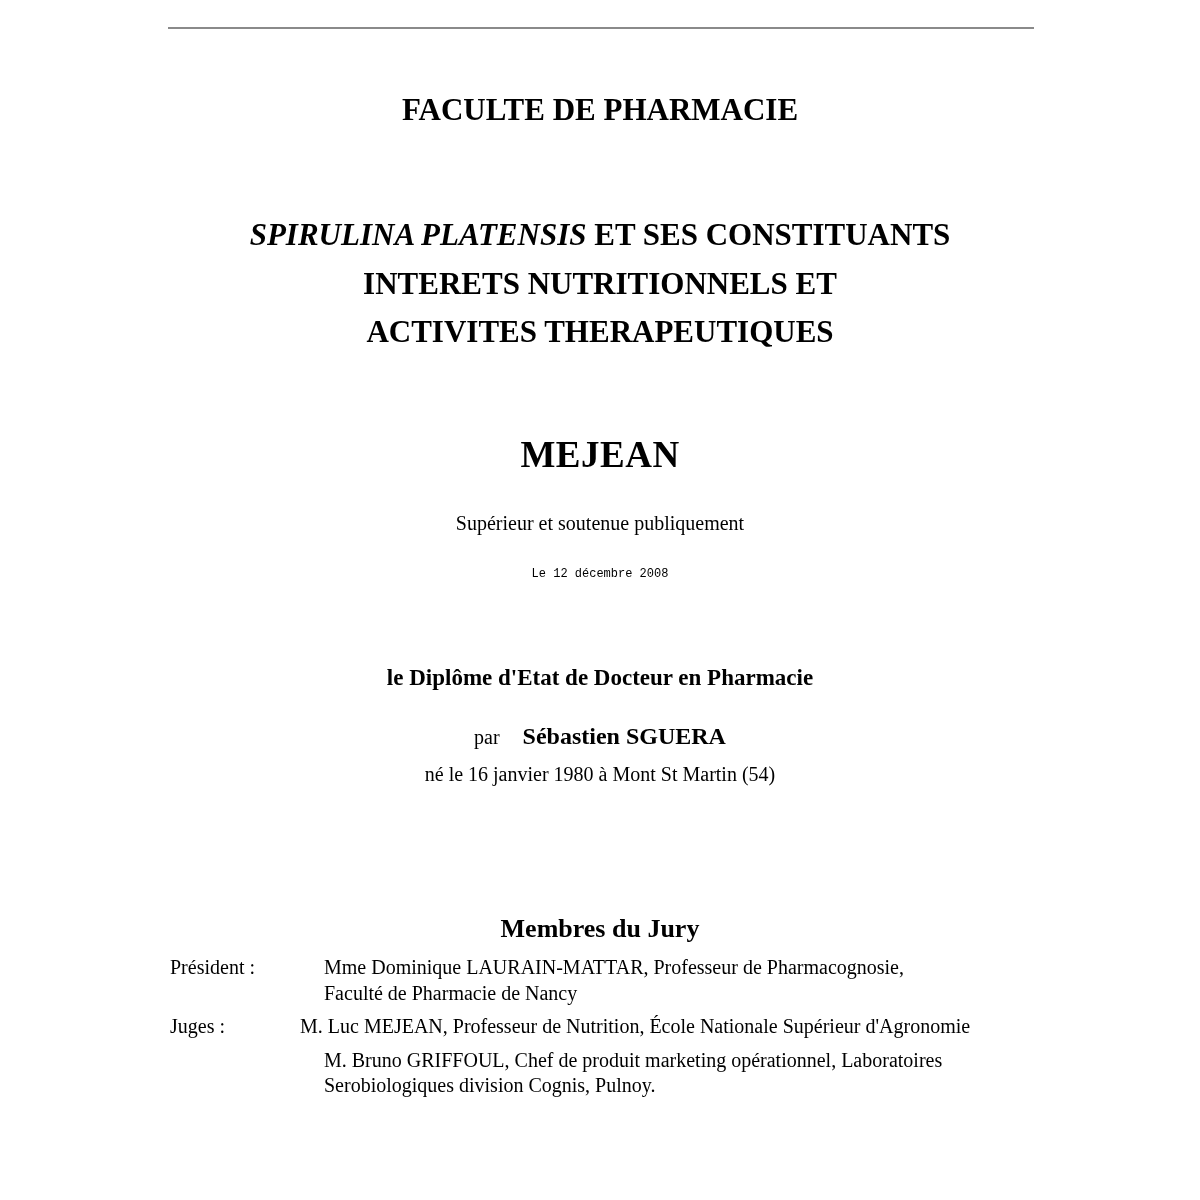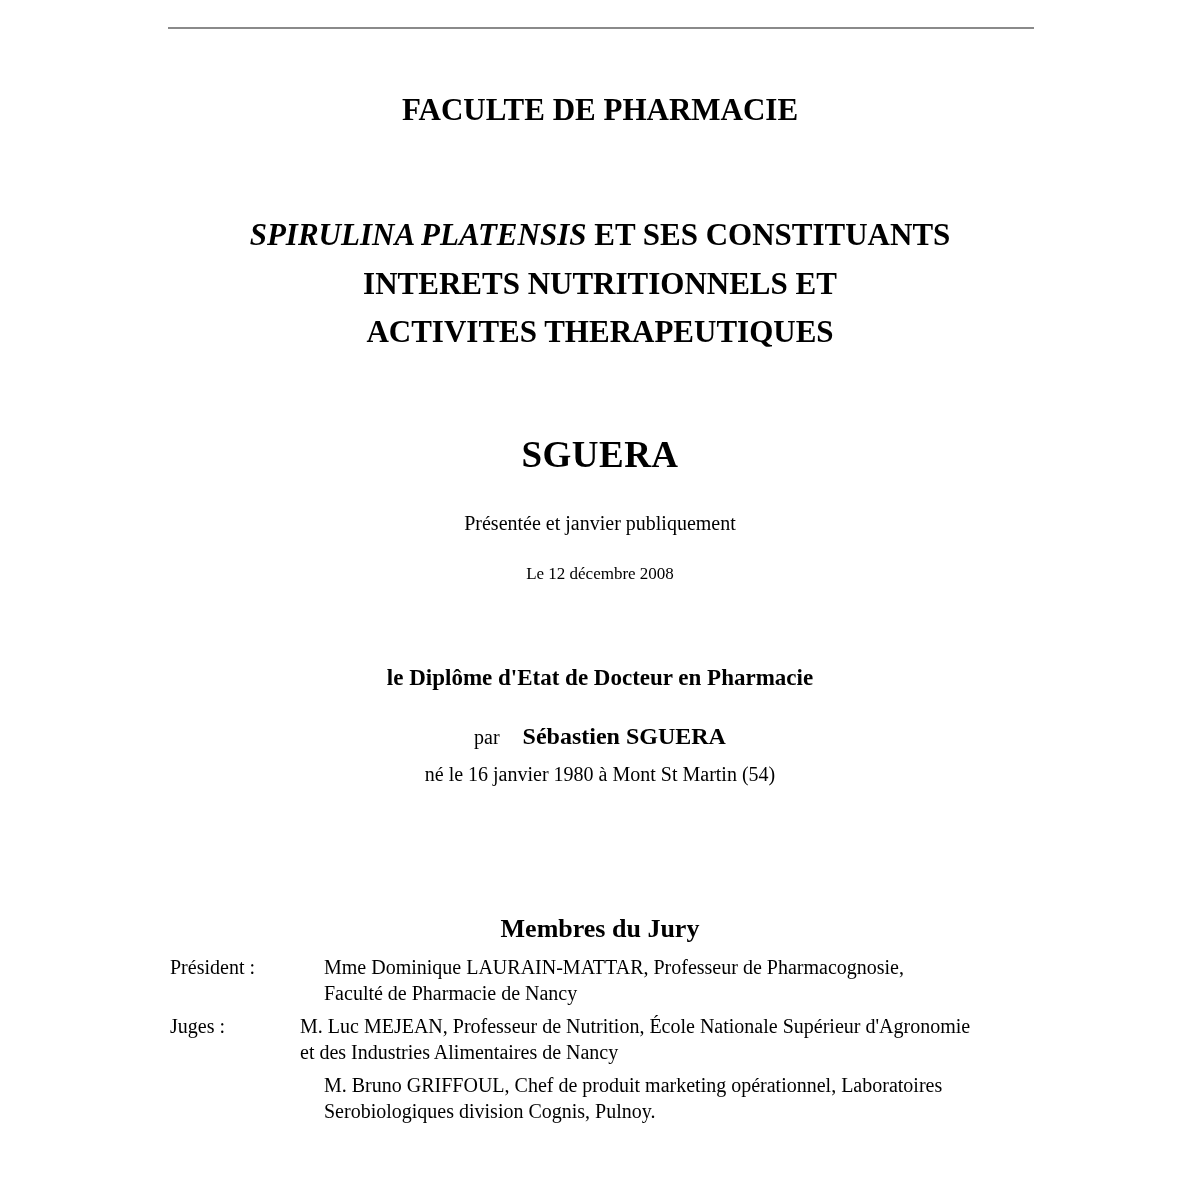--- a/index.html
+++ b/index.html
@@ -58,22 +58,23 @@
       line-height: 44px;
       letter-spacing: 0.5px;
     }
     .presented {
       top: 510px;
       font-size: 20px;
       line-height: 26px;
     }
     .date {
       top: 561px;
-      font-size: 17px;
+      font-size: 12px;
       line-height: 26px;
+      font-family: Liberation Mono, monospace;
     }
     .obtain {
       top: 611px;
       font-size: 20px;
       line-height: 26px;
     }
     .diploma {
       top: 663px;
       font-size: 23px;
       font-weight: bold;
@@ -135,23 +136,23 @@
   <div class="top-rule"></div>
 
   <div class="center faculty">FACULTE DE PHARMACIE</div>
 
   <div class="center title-block">
     <span class="line"><span class="italic">SPIRULINA PLATENSIS</span><span> ET SES CONSTITUANTS</span></span>
     <span class="line">INTERETS NUTRITIONNELS ET</span>
     <span class="line">ACTIVITES THERAPEUTIQUES</span>
   </div>
 
-  <div class="center these">SGUERA</div>
+  <div class="center these">MEJEAN</div>
 
-  <div class="center presented">Présentée et janvier publiquement</div>
+  <div class="center presented">Supérieur et soutenue publiquement</div>
   <div class="center date">Le 12 décembre 2008</div>
   <div class="center diploma">le Diplôme d'Etat de Docteur en Pharmacie</div>
 
   <div class="center author-line">
     <span class="par">par</span><span class="name">Sébastien SGUERA</span>
   </div>
   <div class="center born">né le 16 janvier 1980 à Mont St Martin (54)</div>
 
   <div class="center jury-heading">Membres du Jury</div>
 
@@ -163,21 +164,20 @@
           <span class="l">Mme Dominique LAURAIN-MATTAR, Professeur de Pharmacognosie,</span>
           <span class="l">Faculté de Pharmacie de Nancy</span>
         </div>
       </div>
     </div>
     <div class="jury-row">
       <div class="jury-role">Juges :</div>
       <div class="jury-members">
         <div class="jury-member">
           <span class="l">M. Luc MEJEAN, Professeur de Nutrition, École Nationale Supérieur d'Agronomie</span>
-          <span class="l">et des Industries Alimentaires de Nancy</span>
         </div>
         <div class="jury-member">
           <span class="l">M. Bruno GRIFFOUL, Chef de produit marketing opérationnel, Laboratoires</span>
           <span class="l">Serobiologiques division Cognis, Pulnoy.</span>
         </div>
       </div>
     </div>
   </div>
 
 </div>

